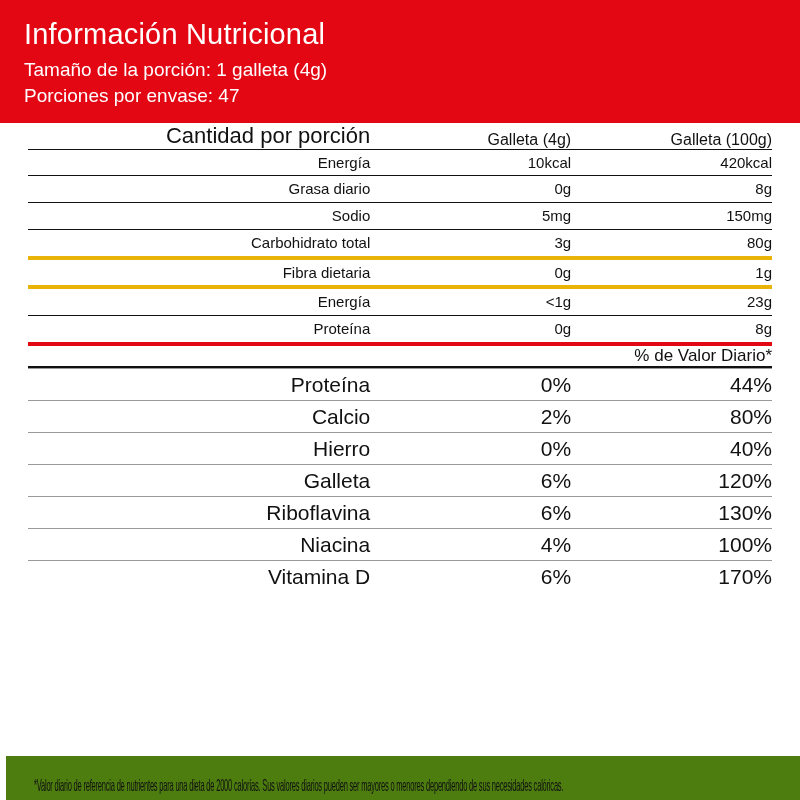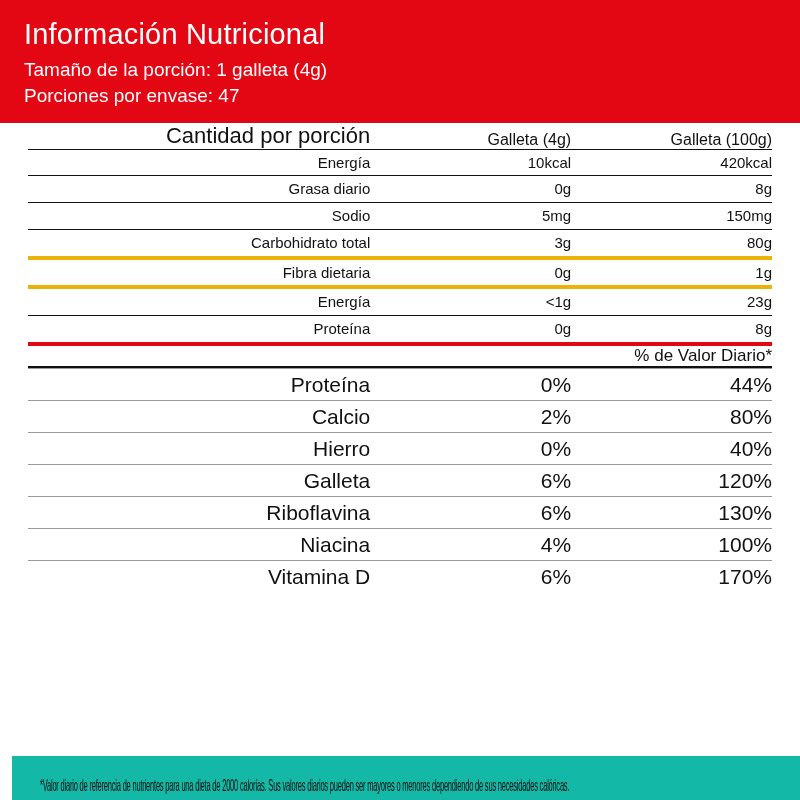--- a/index.html
+++ b/index.html
@@ -98,25 +98,25 @@
   }
   tr.vit-row td {
     border-top: 1px solid #9a9a9a;
     font-size: 21px;
     padding: 4px 0 3px 0;
   }
   tr.vit-row:first-of-type td { border-top: none; }
 
   .footnote-wrap {
     position: absolute;
-    left: 12px;
+    left: 6px;
     right: 0;
     bottom: 0;
     height: 44px;
-    background: #14b8a6;
+    background: #4d7c0f;
     overflow: hidden;
   }
   .footnote {
     font-size: 7.5px;
     color: #111111;
     padding: 10px 28px 0 28px;
     letter-spacing: -0.2px;
     line-height: 1.1;
     transform: scaleY(2.2);
     transform-origin: top left;

